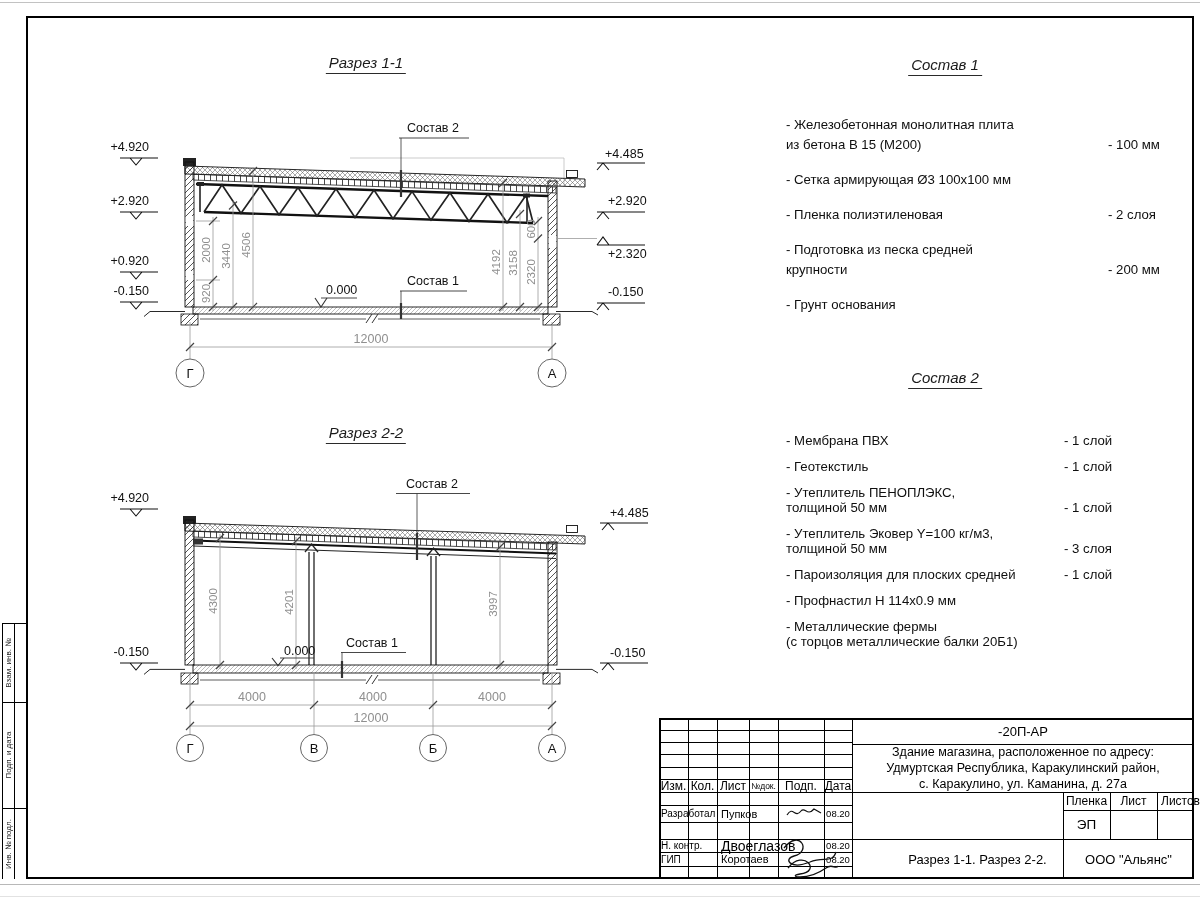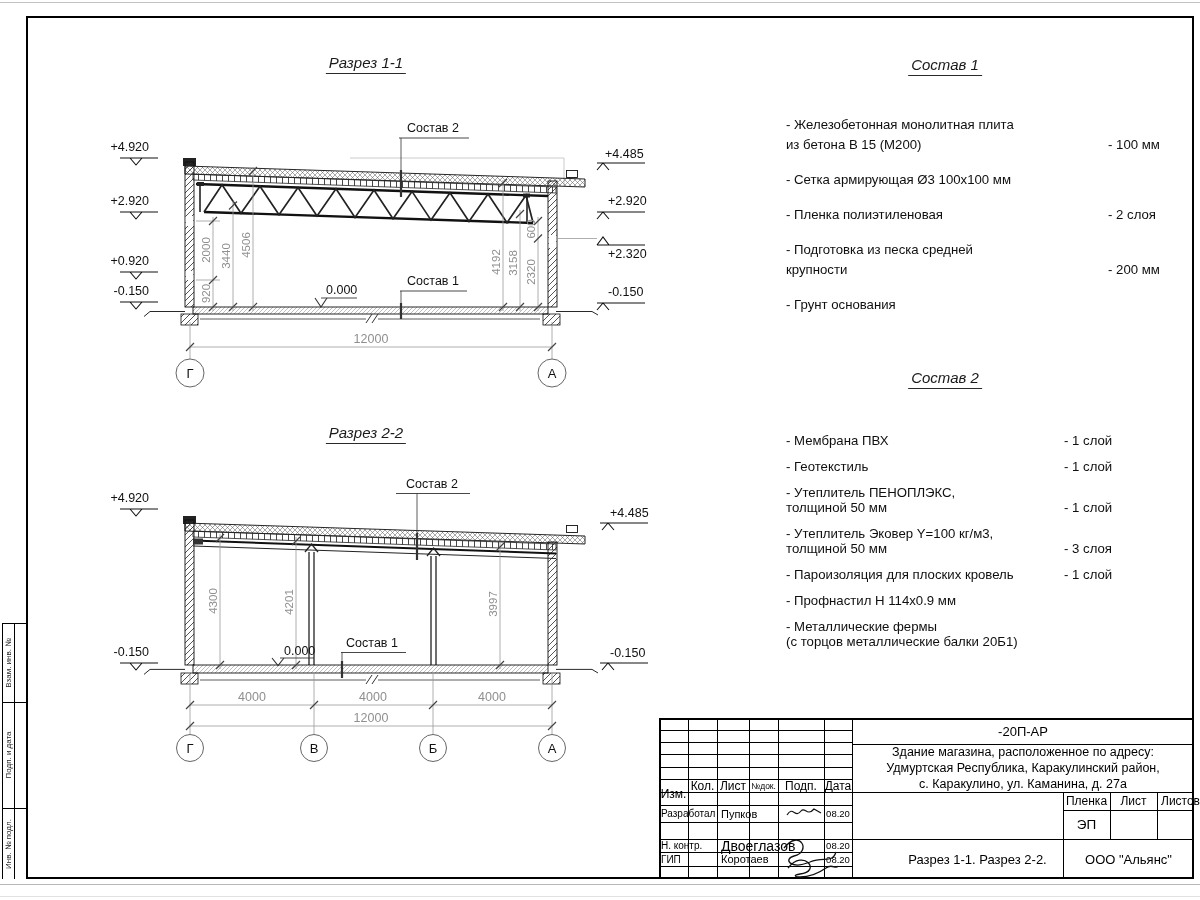--- a/index.html
+++ b/index.html
@@ -285,21 +285,21 @@
     <span class="nm">- Утеплитель ПЕНОПЛЭКС,
   толщиной 50 мм</span>
     <span class="vl">- 1 слой</span>
   </div>
   <div class="row">
     <span class="nm">- Утеплитель Эковер Y=100 кг/м3,
   толщиной 50 мм</span>
     <span class="vl">- 3 слоя</span>
   </div>
   <div class="row">
-    <span class="nm">- Пароизоляция для плоских кровель</span>
+    <span class="nm">- Пароизоляция для плоских средней</span>
     <span class="vl">- 1 слой</span>
   </div>
   <div class="row">
     <span class="nm">- Профнастил Н 114х0.9 мм</span>
     <span class="vl"></span>
   </div>
   <div class="row">
     <span class="nm">- Металлические фермы
   (с торцов металлические балки 20Б1)</span>
     <span class="vl"></span>
@@ -327,21 +327,21 @@
   <div class="ln" style="left:688px;top:718px;width:1px;height:161px;"></div>
   <div class="ln" style="left:717px;top:718px;width:1px;height:161px;"></div>
   <div class="ln" style="left:749px;top:718px;width:1px;height:161px;"></div>
   <div class="ln" style="left:778px;top:718px;width:1px;height:161px;"></div>
   <div class="ln" style="left:824px;top:718px;width:1px;height:161px;"></div>
   <div class="ln" style="left:852px;top:718px;width:1.2px;height:161px;"></div>
   <div class="ln" style="left:1063px;top:792px;width:1px;height:87px;"></div>
   <div class="ln" style="left:1110px;top:792px;width:1px;height:47px;"></div>
   <div class="ln" style="left:1157px;top:792px;width:1px;height:47px;"></div>
 
-  <div class="tb-txt" style="left:659px;top:779px;width:29px;height:13px;font-size:12px;margin-top:8px;">Изм.</div>
+  <div class="tb-txt" style="left:659px;top:779px;width:29px;height:13px;font-size:12px;">Изм.</div>
   <div class="tb-txt" style="left:688px;top:779px;width:29px;height:13px;font-size:12px;">Кол.</div>
   <div class="tb-txt" style="left:717px;top:779px;width:32px;height:13px;font-size:12px;">Лист</div>
   <div class="tb-txt" style="left:749px;top:779px;width:29px;height:13px;font-size:8.5px;">№док.</div>
   <div class="tb-txt" style="left:778px;top:779px;width:46px;height:13px;font-size:12px;">Подп.</div>
   <div class="tb-txt" style="left:824px;top:779px;width:28px;height:13px;font-size:12px;">Дата</div>
 
   <div class="tb-txt" style="left:661px;top:805px;width:56px;height:17px;font-size:10px;justify-content:flex-start;">Разработал</div>
   <div class="tb-txt" style="left:721px;top:805px;width:64px;height:17px;font-size:11px;justify-content:flex-start;">Пупков</div>
   <div class="tb-txt" style="left:824px;top:805px;width:28px;height:17px;font-size:9.5px;">08.20</div>
   <div class="tb-txt" style="left:661px;top:839px;width:56px;height:13px;font-size:10px;justify-content:flex-start;">Н. контр.</div>

